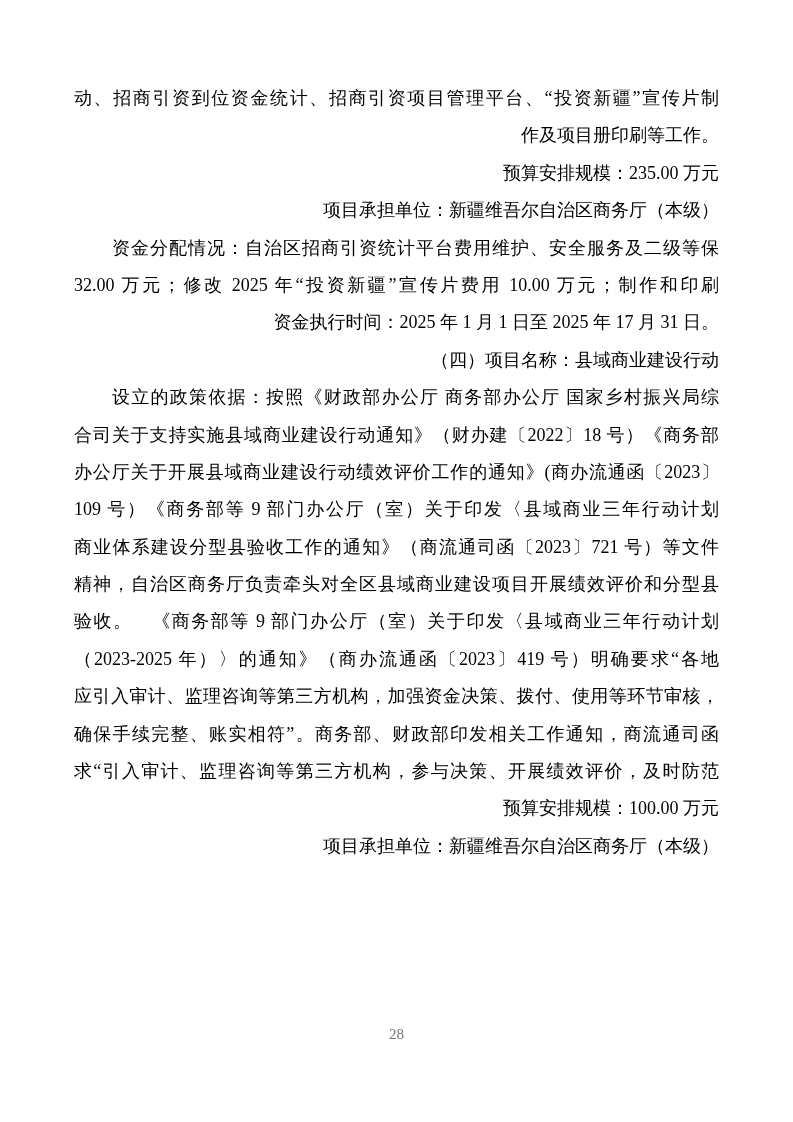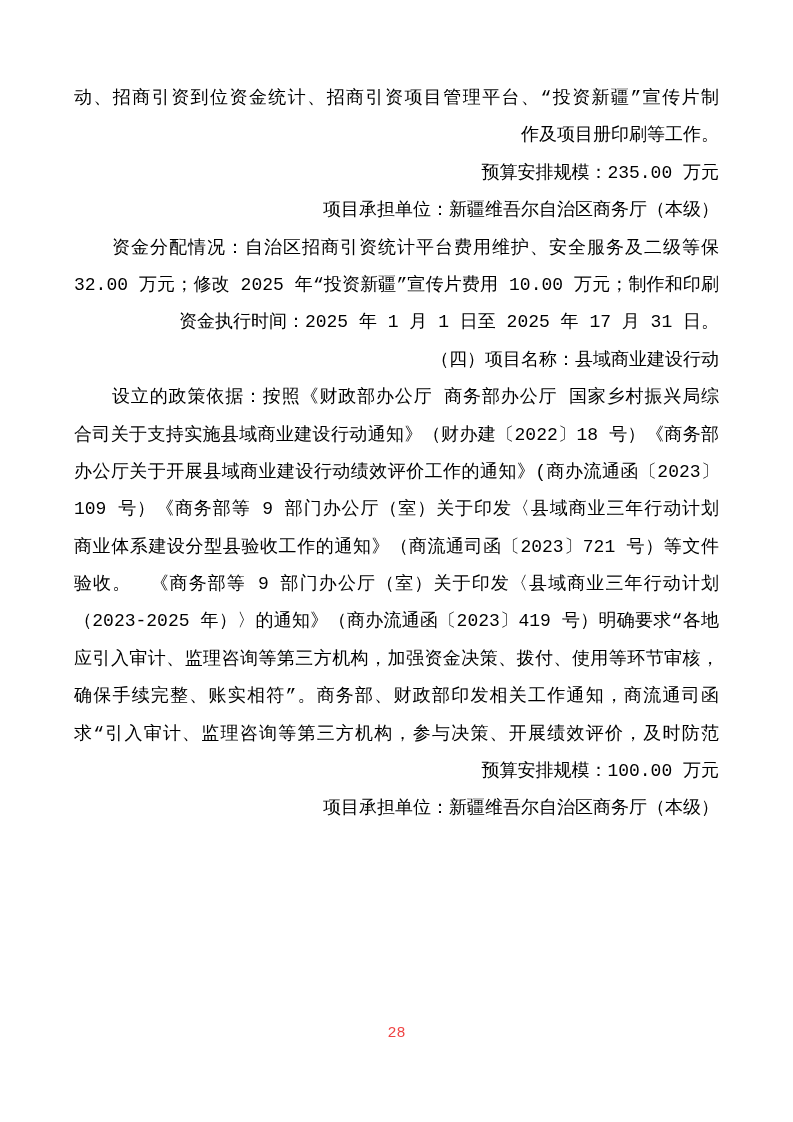--- a/index.html
+++ b/index.html
@@ -5,21 +5,21 @@
   html, body {
     margin: 0;
     padding: 0;
     background: #ffffff;
   }
   .page {
     position: relative;
     width: 793px;
     height: 1122px;
     background: #ffffff;
-    font-family: Liberation Mono, monospace;
+    font-family: Liberation Serif, serif;
     color: #000000;
     overflow: hidden;
   }
   .content {
     position: absolute;
     left: 74px;
     top: 80px;
     width: 645px;
   }
   .line {
@@ -37,41 +37,42 @@
     text-align-last: justify;
   }
   .footer {
     position: absolute;
     top: 1023px;
     left: 0;
     width: 100%;
     text-align: center;
     font-size: 15px;
     line-height: 22px;
-    color: #ef4444;
+    color: #737373;
   }
 </style>
 </head>
 <body>
 
 <div class="page">
   <div class="content">
       <div class="line fill">动、招商引资到位资金统计、招商引资项目管理平台、“投资新疆”宣传片制</div>
       <div class="line">作及项目册印刷等工作。</div>
       <div class="line indent">预算安排规模：235.00 万元</div>
       <div class="line indent">项目承担单位：新疆维吾尔自治区商务厅（本级）</div>
       <div class="line indent fill">资金分配情况：自治区招商引资统计平台费用维护、安全服务及二级等保</div>
       <div class="line fill">32.00 万元；修改 2025 年“投资新疆”宣传片费用 10.00 万元；制作和印刷</div>
       <div class="line indent">资金执行时间：2025 年 1 月 1 日至 2025 年 17 月 31 日。</div>
       <div class="line indent">（四）项目名称：县域商业建设行动</div>
       <div class="line indent fill">设立的政策依据：按照《财政部办公厅 商务部办公厅 国家乡村振兴局综</div>
       <div class="line fill">合司关于支持实施县域商业建设行动通知》（财办建〔2022〕18 号）《商务部</div>
       <div class="line fill">办公厅关于开展县域商业建设行动绩效评价工作的通知》(商办流通函〔2023〕</div>
       <div class="line fill">109 号）《商务部等 9 部门办公厅（室）关于印发〈县域商业三年行动计划</div>
       <div class="line fill">商业体系建设分型县验收工作的通知》（商流通司函〔2023〕721 号）等文件</div>
+      <div class="line fill">精神，自治区商务厅负责牵头对全区县域商业建设项目开展绩效评价和分型县</div>
       <div class="line fill">验收。　《商务部等 9 部门办公厅（室）关于印发〈县域商业三年行动计划</div>
       <div class="line fill">（2023-2025 年）〉的通知》（商办流通函〔2023〕419 号）明确要求“各地</div>
       <div class="line fill">应引入审计、监理咨询等第三方机构，加强资金决策、拨付、使用等环节审核，</div>
       <div class="line fill">确保手续完整、账实相符”。商务部、财政部印发相关工作通知，商流通司函</div>
       <div class="line fill">求“引入审计、监理咨询等第三方机构，参与决策、开展绩效评价，及时防范</div>
       <div class="line indent">预算安排规模：100.00 万元</div>
       <div class="line indent">项目承担单位：新疆维吾尔自治区商务厅（本级）</div>
     </div>
   <div class="footer">28</div>
 </div>

